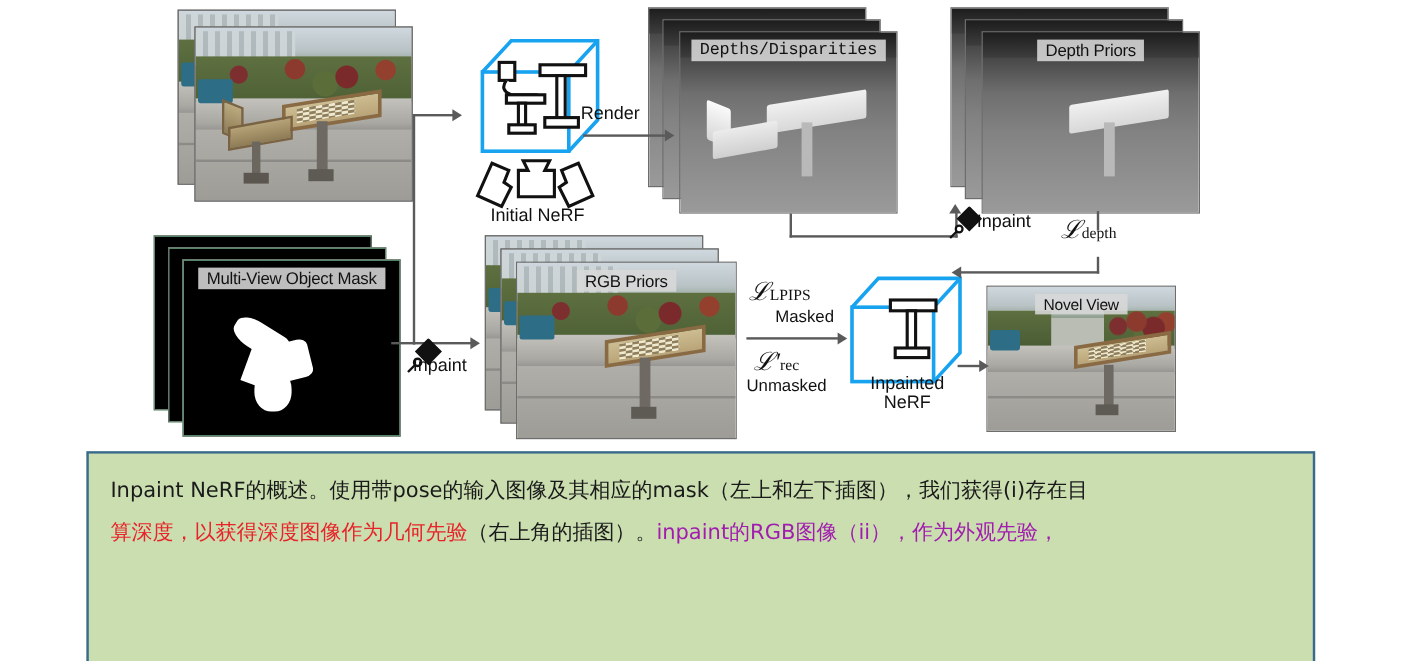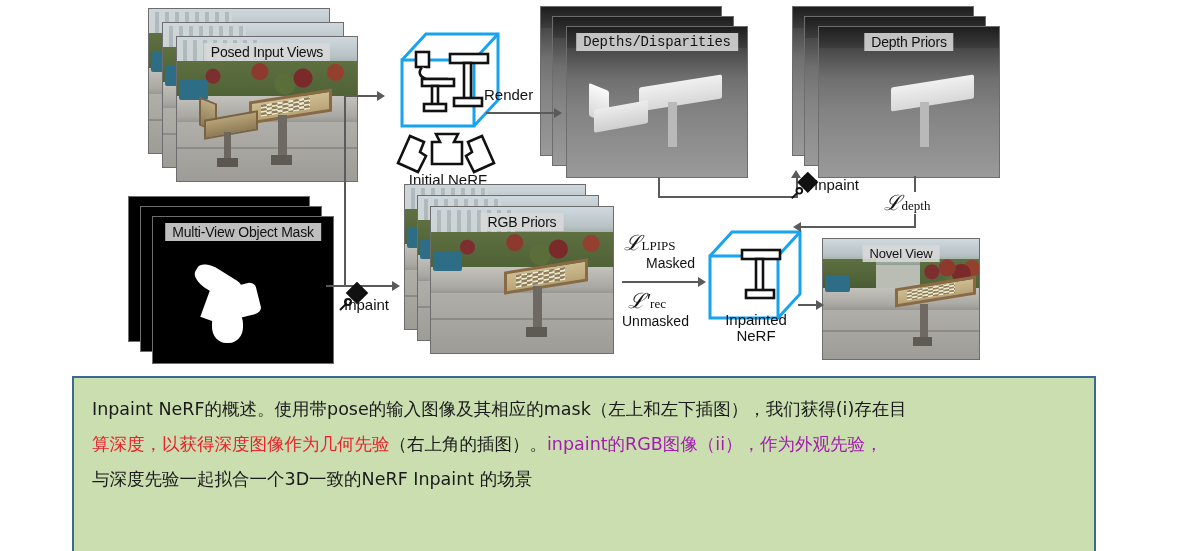--- a/index.html
+++ b/index.html
@@ -151,40 +151,20 @@
             <div class="ph-board"></div>
           </div>
         <div class="ph-tleg"></div>
           <div class="ph-tfoot"></div>
         <div class="ph-back"></div>
           <div class="ph-seat"></div>
           <div class="ph-sleg"></div>
           <div class="ph-sfoot"></div>
       </div>
     </div>
-    <div class="card" style="left:28px;top:28px;width:182px;height:146px;">
-      <div class="photo">
-        <div class="ph-sky"></div>
-          <div class="ph-build"></div>
-          <div class="ph-hedge"></div>
-        <div class="ph-wall"></div>
-          <div class="ph-ground"></div>
-          <div class="ph-pool"></div>
-        <div class="ph-table">
-            <div class="ph-board"></div>
-          </div>
-        <div class="ph-tleg"></div>
-          <div class="ph-tfoot"></div>
-        <div class="ph-back"></div>
-          <div class="ph-seat"></div>
-          <div class="ph-sleg"></div>
-          <div class="ph-sfoot"></div>
-      </div>
-      <div class="chip">Posed Input Views</div>
-    </div>
   </div>
 
   <div class="stack" style="left:128px;top:196px;width:214px;height:172px;">
     <div class="card backdark" style="left:0;top:0;width:182px;height:146px;">
         <div class="mask"></div>
       </div>
     <div class="card backdark" style="left:12px;top:10px;width:182px;height:146px;">
         <div class="mask"></div>
       </div>
     <div class="card backdark" style="left:24px;top:20px;width:182px;height:148px;">
@@ -266,21 +246,21 @@
     <div class="card" style="left:26px;top:20px;width:182px;height:152px;">
       <div class="depth dp">
         <div class="d-top"></div>
           <div class="d-table"></div>
           <div class="d-tleg"></div>
       </div>
       <div class="chip">Depth Priors</div>
     </div>
   </div>
 
-  <div class="stack" style="left:404px;top:184px;width:216px;height:170px;">
+  <div class="stack" style="left:404px;top:196px;width:216px;height:170px;">
     <div class="card back" style="left:0;top:0;width:182px;height:146px;">
       <div class="photo rp">
           <div class="ph-sky"></div>
           <div class="ph-build"></div>
           <div class="ph-hedge"></div>
         <div class="ph-wall"></div>
           <div class="ph-ground"></div>
           <div class="ph-pool"></div>
         <div class="ph-table">
             <div class="ph-board"></div>
@@ -391,21 +371,21 @@
       <g fill="#111" stroke="#111" stroke-width="2">
         <rect x="14" y="4" width="14" height="14" transform="rotate(45 21 11)"></rect>
         <line x1="14" y1="18" x2="4" y2="28"></line>
         <circle cx="12" cy="20" r="3" fill="#fff"></circle>
       </g>
     </svg>
   </div>
   <div class="txt inpaint-lbl" style="left:814px;top:176px;">Inpaint</div>
 
   <div class="ln lnv" style="left:914px;top:176px;height:16px;"></div>
-  <div class="loss" style="left:884px;top:188px;">
+  <div class="loss" style="left:884px;top:176px;">
     <span class="cal">ℒ</span><span class="sub">depth</span>
   </div>
   <div class="ln lnv" style="left:914px;top:214px;height:14px;"></div>
   <div class="ln lnh" style="left:800px;top:226px;width:116px;"></div>
   <div class="arrow l" style="left:793px;top:222px;"></div>
 
   <div class="loss" style="left:624px;top:228px;">
     <span class="cal">ℒ</span><span class="sub">LPIPS</span>
   </div>
   <div class="sublabel" style="left:646px;top:255px;">Masked</div>
@@ -420,16 +400,13 @@
   <div class="arrow r" style="left:816px;top:300px;"></div>
 </div>
 
 <div id="caption">
   <p>
     <span>Inpaint NeRF的概述。使用带pose的输入图像及其相应的mask（左上和左下插图），我们获得(i)存在目</span>
   </p>
   <p>
     <span class="red">算深度，以获得深度图像作为几何先验</span><span>（右上角的插图）。</span><span class="blue">inpaint的RGB图像（ii），作为外观先验，</span>
   </p>
-  <p>
-    <span>与深度先验一起拟合一个3D一致的NeRF Inpaint 的场景</span>
-  </p>
 </div>
 
 </body></html>

